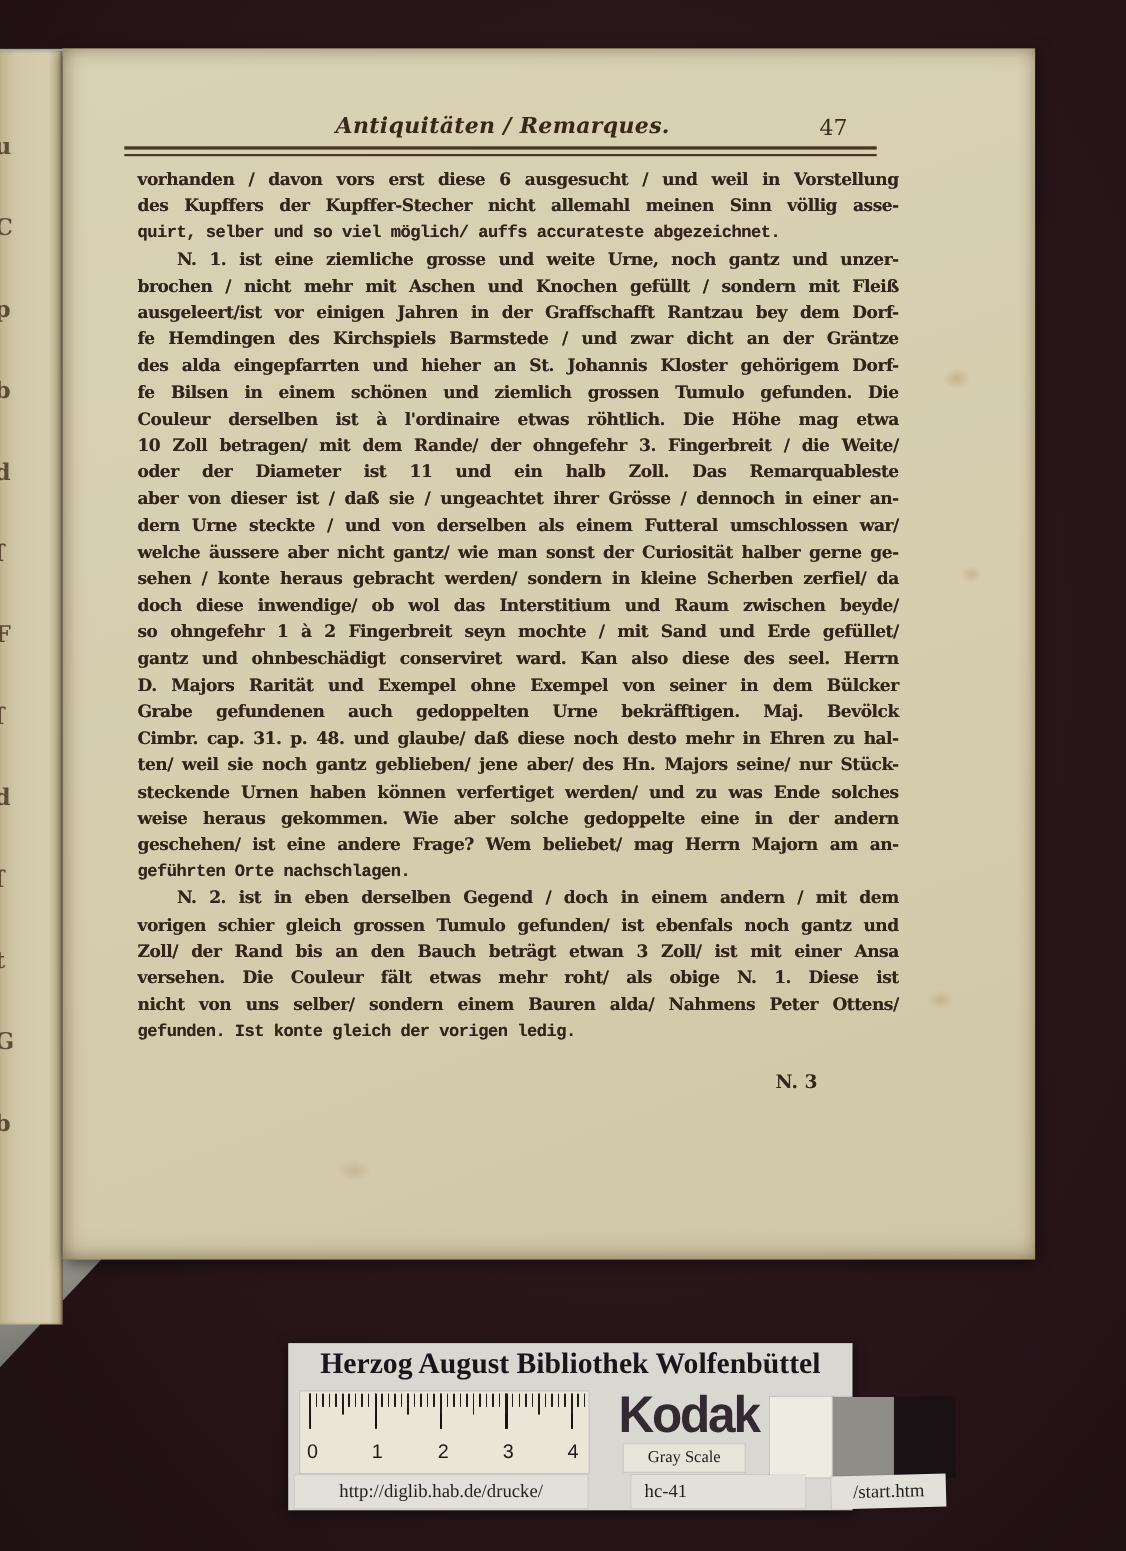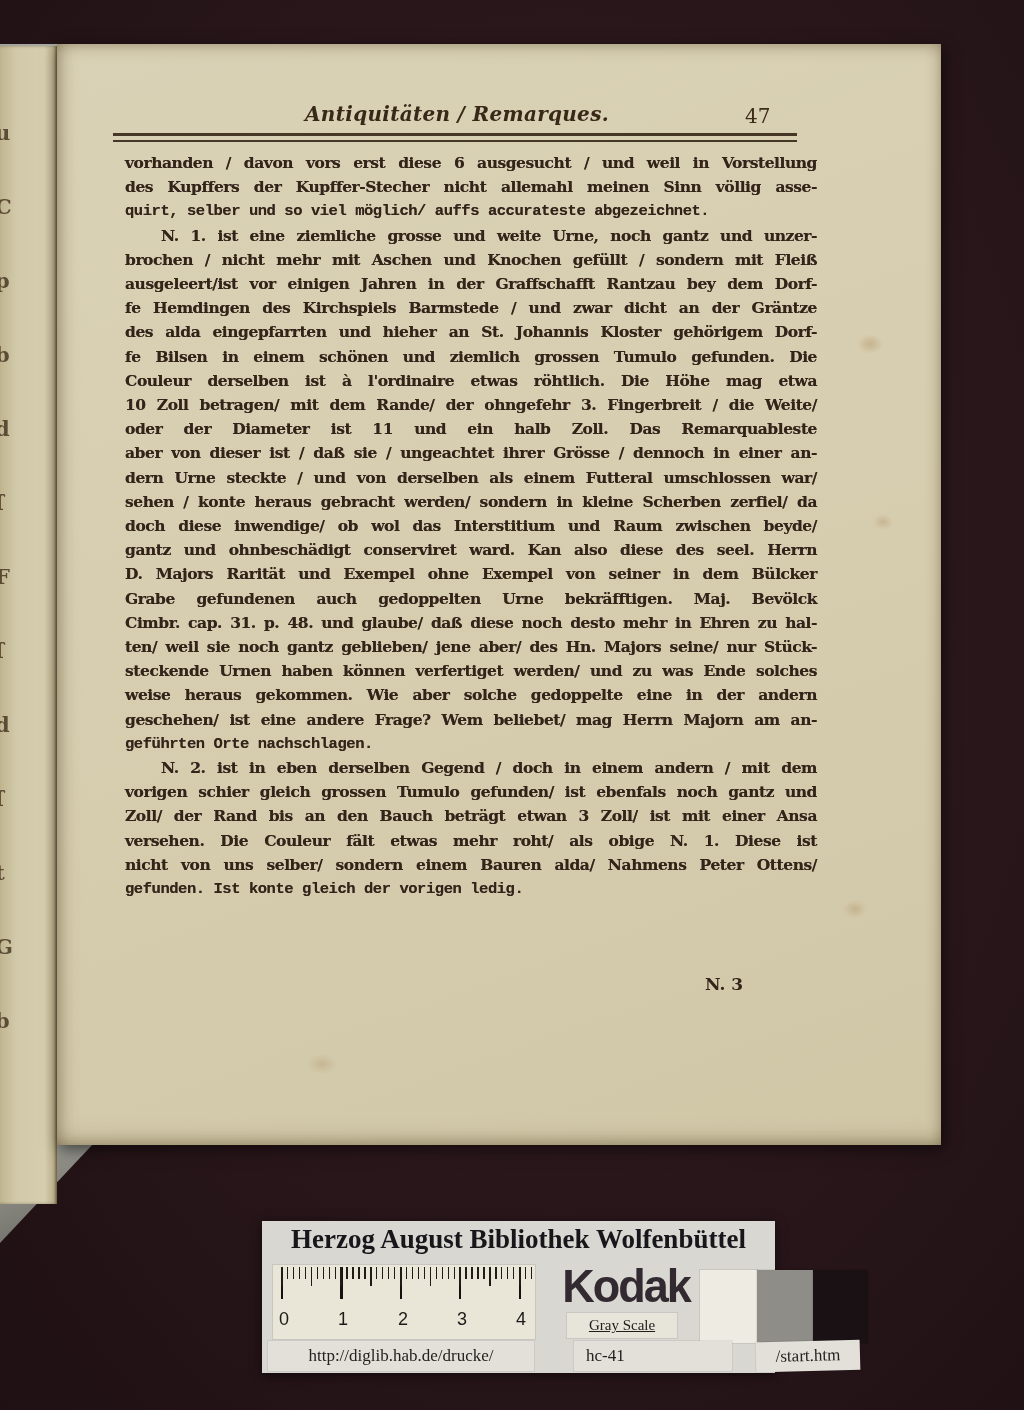--- a/index.html
+++ b/index.html
@@ -54,21 +54,21 @@
       repeating-linear-gradient(90deg,#1f1c18 0 1.6px,transparent 1.6px 29.75px),
       repeating-linear-gradient(90deg,#141210 0 2px,transparent 2px 59.5px);
     background-size:252px 12px,252px 19px,240px 32px;
     background-repeat:no-repeat;background-position:0 0;}
   .rnum{position:absolute;top:44px;font:400 18px "Liberation Sans",sans-serif;color:#1b1a18;}
   .kodak{position:absolute;left:283px;top:42px;width:162px;text-align:center;
     font:700 45px/1 "Liberation Sans",sans-serif;letter-spacing:-2px;color:#322a30;
     transform:scaleY(1.04);}
   .grayscale-label{position:absolute;left:305px;top:92px;width:110px;height:25px;background:#e7e4d9;
     font:400 15px/25px "Liberation Serif",serif;text-align:center;color:#1f1e1c;
-    box-shadow:0 0 0 1px rgba(0,0,0,.07);text-decoration:underline;}
+    box-shadow:0 0 0 1px rgba(0,0,0,.07);}
   .patch{position:absolute;top:49px;height:73px;box-shadow:0 0 0 1px rgba(0,0,0,.08);}
   .patch.p0{left:438px;width:57px;}
   .patch.p1{left:495px;width:56px;}
   .patch.p2{left:551px;width:55px;}
   .strip{position:absolute;top:120px;height:30px;background:#e2e0d9;
     box-shadow:0 0 0 1px rgba(0,0,0,.06);
     font:400 17px/30px "Liberation Serif",serif;color:#232220;}
   .url-strip{left:6px;width:266px;text-align:center;}
   .hc-strip{left:312px;width:158px;padding-left:12px;box-sizing:border-box;text-align:left;}
   .start-strip{left:494px;width:104px;text-align:center;transform:rotate(-1.5deg);}
@@ -109,22 +109,24 @@
         <div class="line">brochen / nicht mehr mit Aschen und Knochen gefüllt / sondern mit Fleiß</div>
         <div class="line">ausgeleert/ist vor einigen Jahren in der Graffschafft Rantzau bey dem Dorf-</div>
         <div class="line">fe Hemdingen des Kirchspiels Barmstede / und zwar dicht an der Gräntze</div>
         <div class="line">des alda eingepfarrten und hieher an St. Johannis Kloster gehörigem Dorf-</div>
         <div class="line">fe Bilsen in einem schönen und ziemlich grossen Tumulo gefunden. Die</div>
         <div class="line">Couleur derselben ist à l'ordinaire etwas röhtlich. Die Höhe mag etwa</div>
         <div class="line">10 Zoll betragen/ mit dem Rande/ der ohngefehr 3. Fingerbreit / die Weite/</div>
         <div class="line">oder der Diameter ist 11 und ein halb Zoll. Das Remarquableste</div>
         <div class="line">aber von dieser ist / daß sie / ungeachtet ihrer Grösse / dennoch in einer an-</div>
         <div class="line">dern Urne steckte / und von derselben als einem Futteral umschlossen war/</div>
+        <div class="line">welche äussere aber nicht gantz/ wie man sonst der Curiosität halber gerne ge-</div>
         <div class="line">sehen / konte heraus gebracht werden/ sondern in kleine Scherben zerfiel/ da</div>
         <div class="line">doch diese inwendige/ ob wol das Interstitium und Raum zwischen beyde/</div>
+        <div class="line">so ohngefehr 1 à 2 Fingerbreit seyn mochte / mit Sand und Erde gefüllet/</div>
         <div class="line">gantz und ohnbeschädigt conserviret ward. Kan also diese des seel. Herrn</div>
         <div class="line">D. Majors Rarität und Exempel ohne Exempel von seiner in dem Bülcker</div>
         <div class="line">Grabe gefundenen auch gedoppelten Urne bekräfftigen. Maj. Bevölck</div>
         <div class="line">Cimbr. cap. 31. p. 48. und glaube/ daß diese noch desto mehr in Ehren zu hal-</div>
         <div class="line">ten/ weil sie noch gantz geblieben/ jene aber/ des Hn. Majors seine/ nur Stück-</div>
         <div class="line">steckende Urnen haben können verfertiget werden/ und zu was Ende solches</div>
         <div class="line">weise heraus gekommen. Wie aber solche gedoppelte eine in der andern</div>
         <div class="line">geschehen/ ist eine andere Frage? Wem beliebet/ mag Herrn Majorn am an-</div>
         <div class="line e">geführten Orte nachschlagen.</div>
         <div class="line i">N. 2. ist in eben derselben Gegend / doch in einem andern / mit dem</div>

